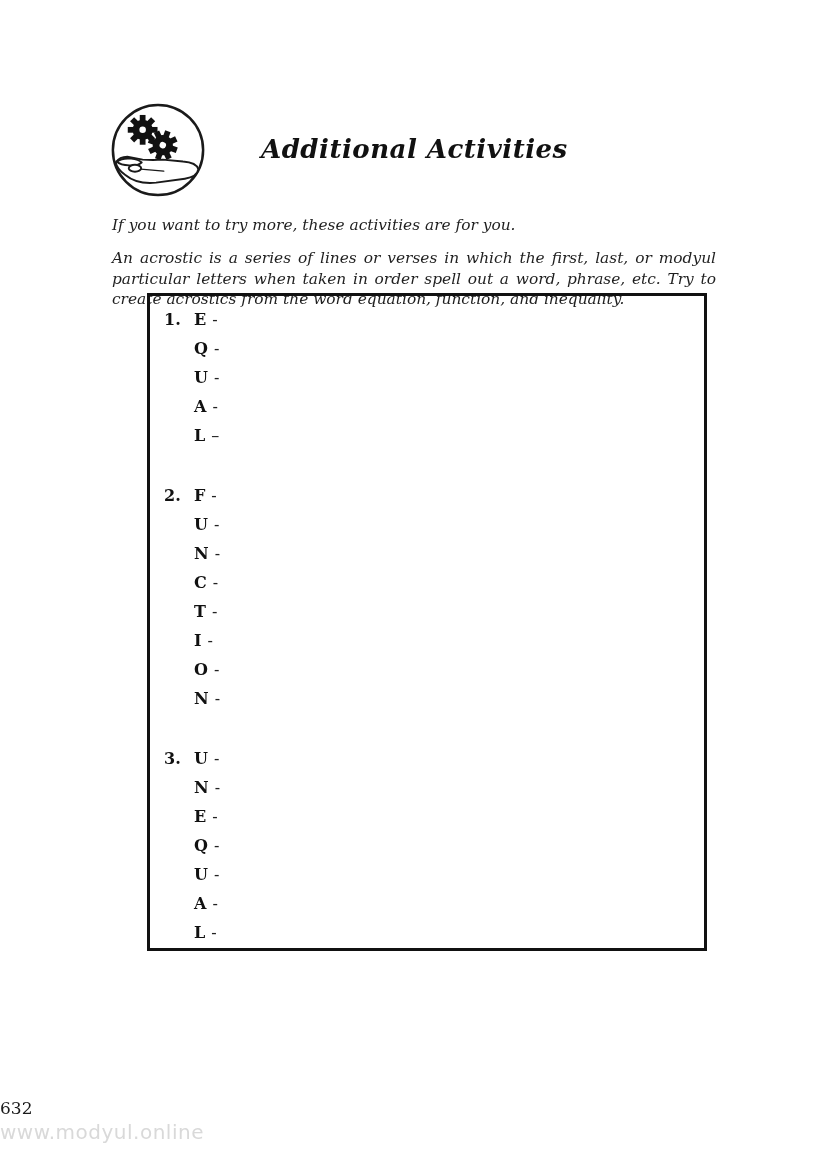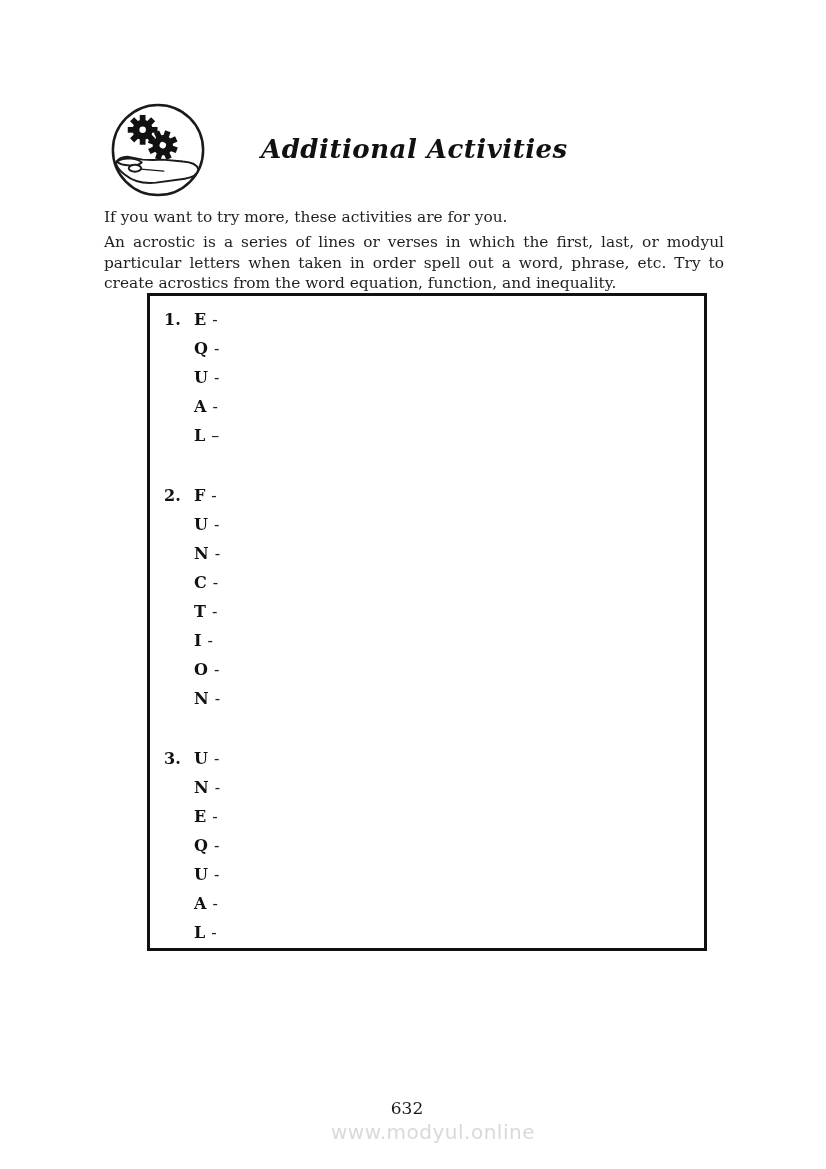--- a/index.html
+++ b/index.html
@@ -38,21 +38,21 @@
   
   .intro {
     position: absolute;
     left: 100px;
     top: 203px;
     width: 628px;
     font-size: 15.4px;
     line-height: 20.8px;
     color: #1f1f1f;
   }
-  .intro p { margin: 4px; }
+  .intro p { margin: 12px; font-style: italic; }
   .intro .justified { text-align: justify; }
 
   
   .acro-box {
     position: absolute;
     left: 147px;
     top: 293px;
     width: 560px;
     height: 658px;
     border: 3px solid #111111;
@@ -83,34 +83,33 @@
     margin-left: 6px;
     font-weight: normal;
     color: #222222;
   }
 
   
   .page-number {
     position: absolute;
     left: 0; right: 12px;
     top: 1098px;
-    text-align: center;
+    text-align: left;
     font-size: 17px;
     color: #1a1a1a;
   }
   .watermark {
     position: absolute;
     left: 0; right: 0;
     top: 1120px;
-    text-align: center;
+    text-align: left;
     font-family: "DejaVu Sans", sans-serif;
     font-size: 20px;
     letter-spacing: 0.5px;
     color: #d9d9d9;
-    margin-left: 40px;
   }
 </style>
 </head>
 <body>
 
 <div class="page">
 
   <div class="icon-wrap">
     <svg viewBox="0 0 100 100" width="98" height="96">
 

